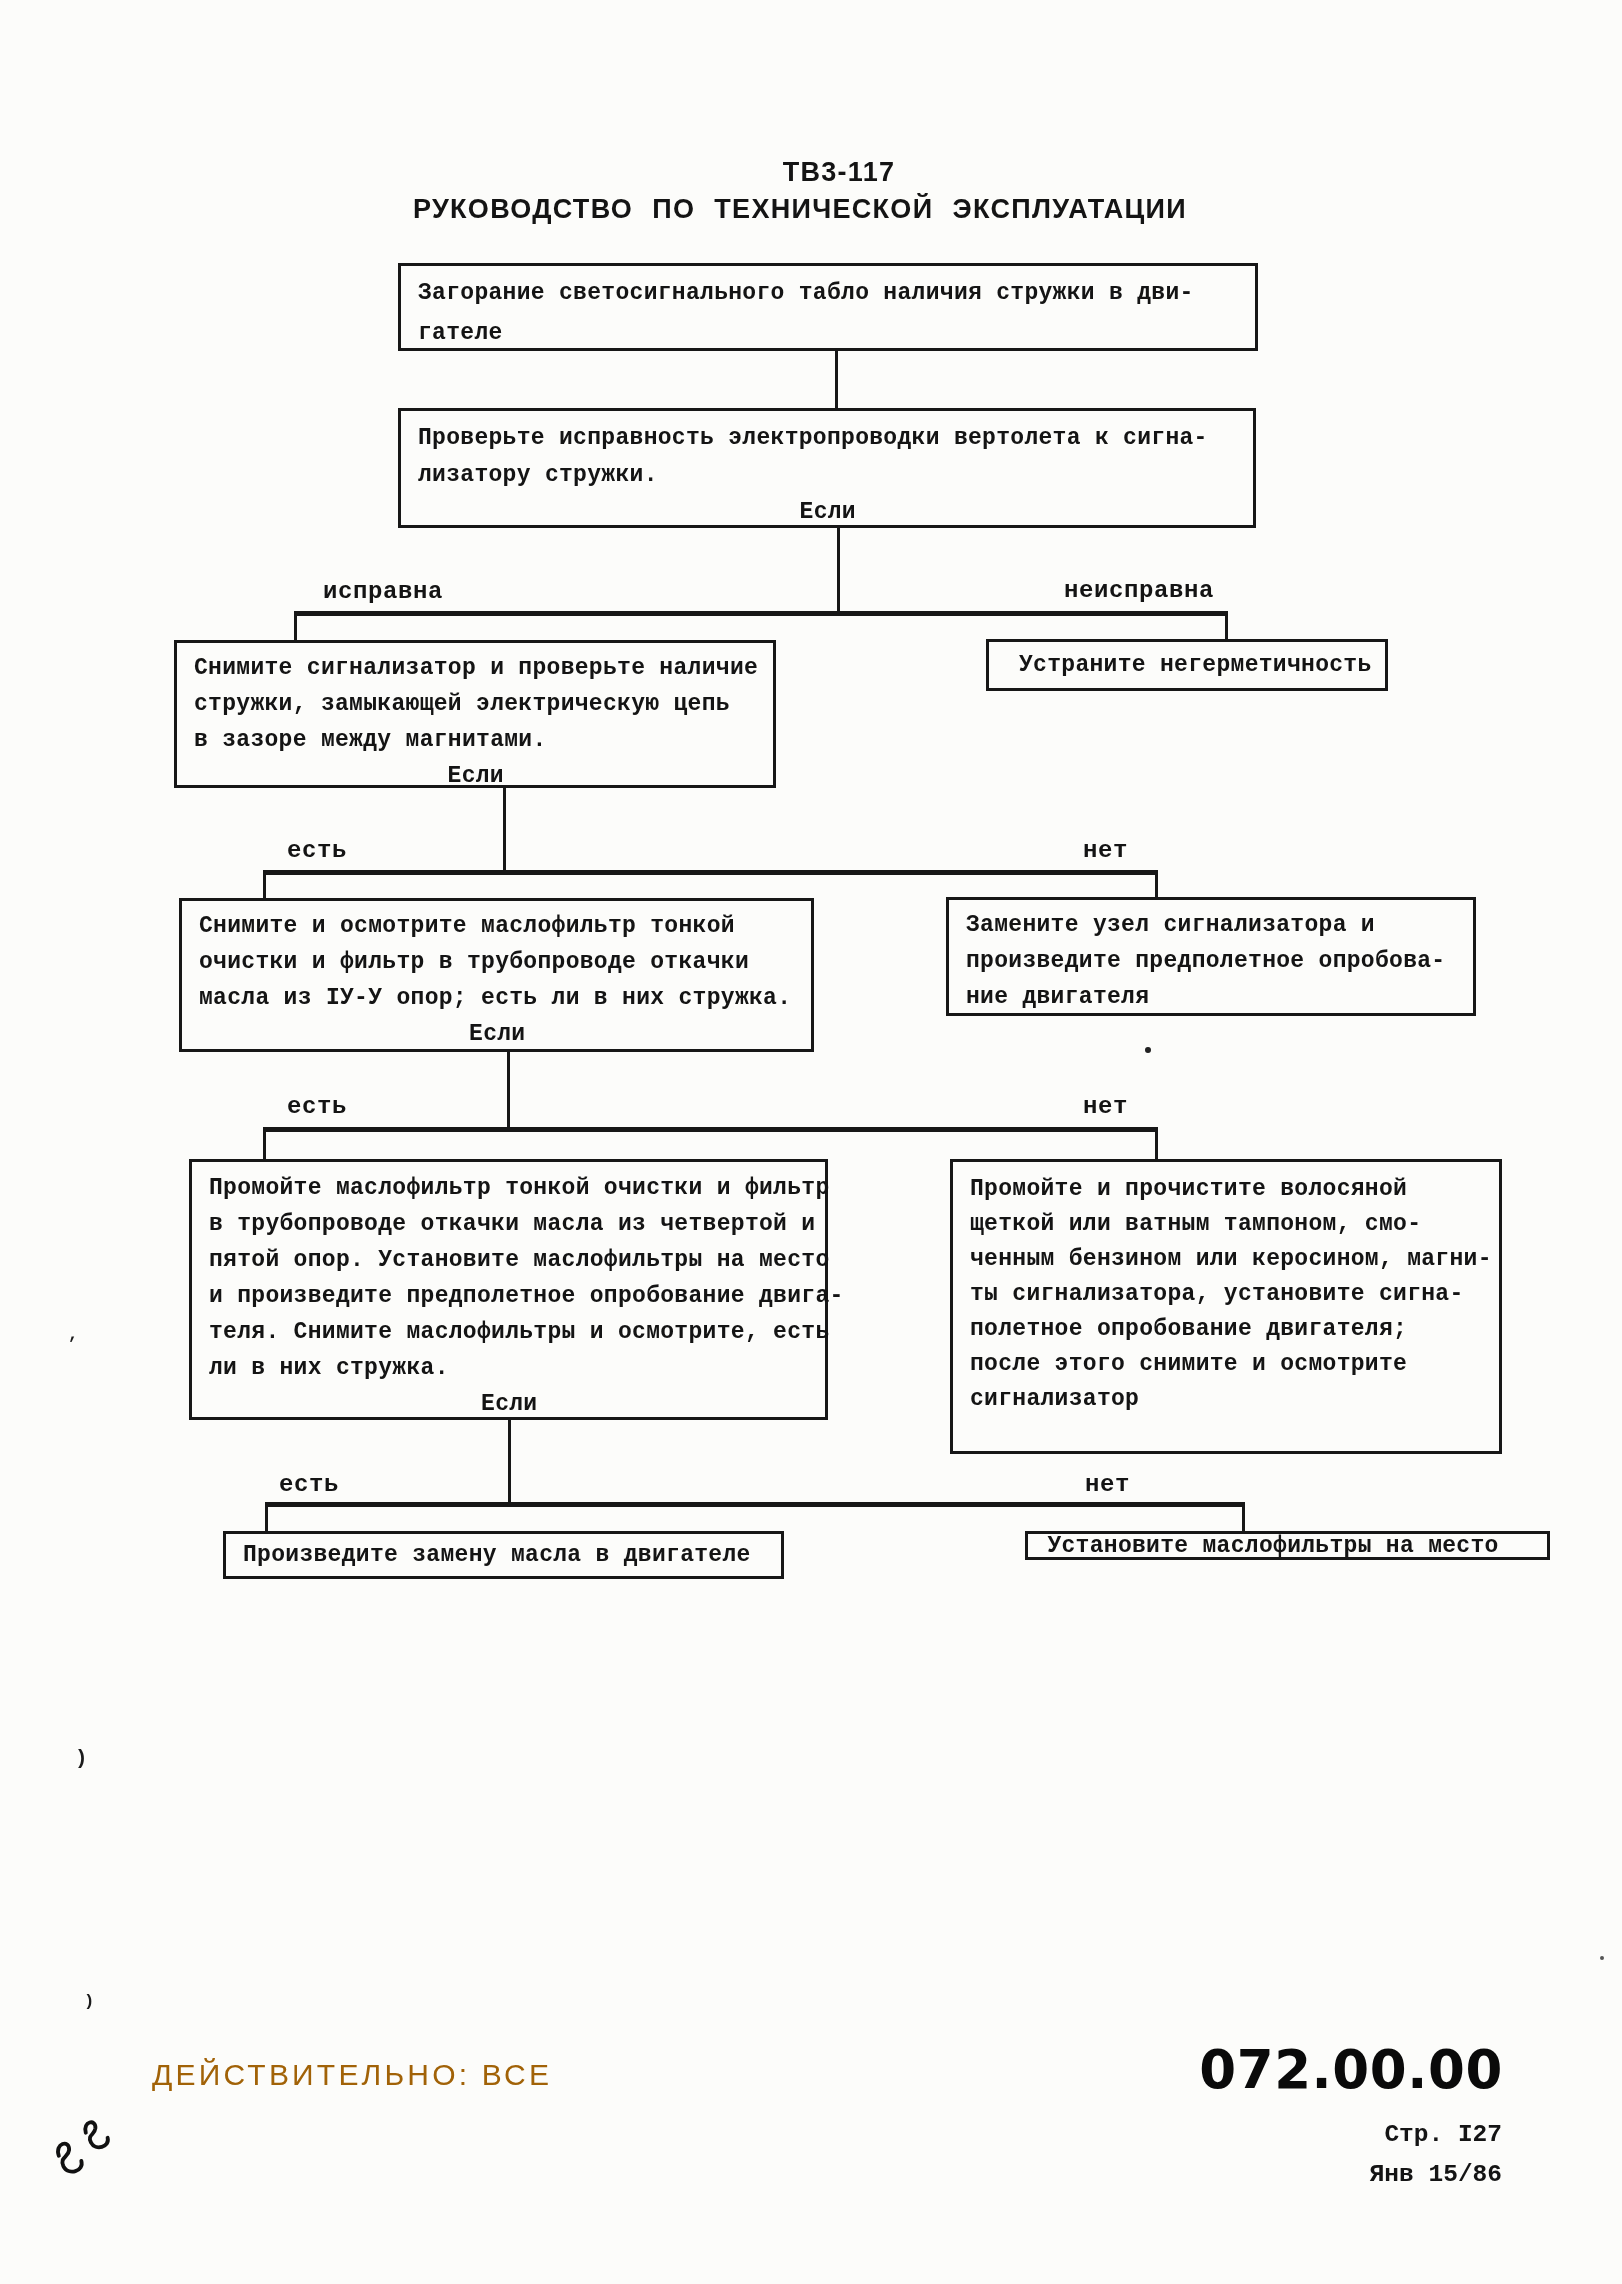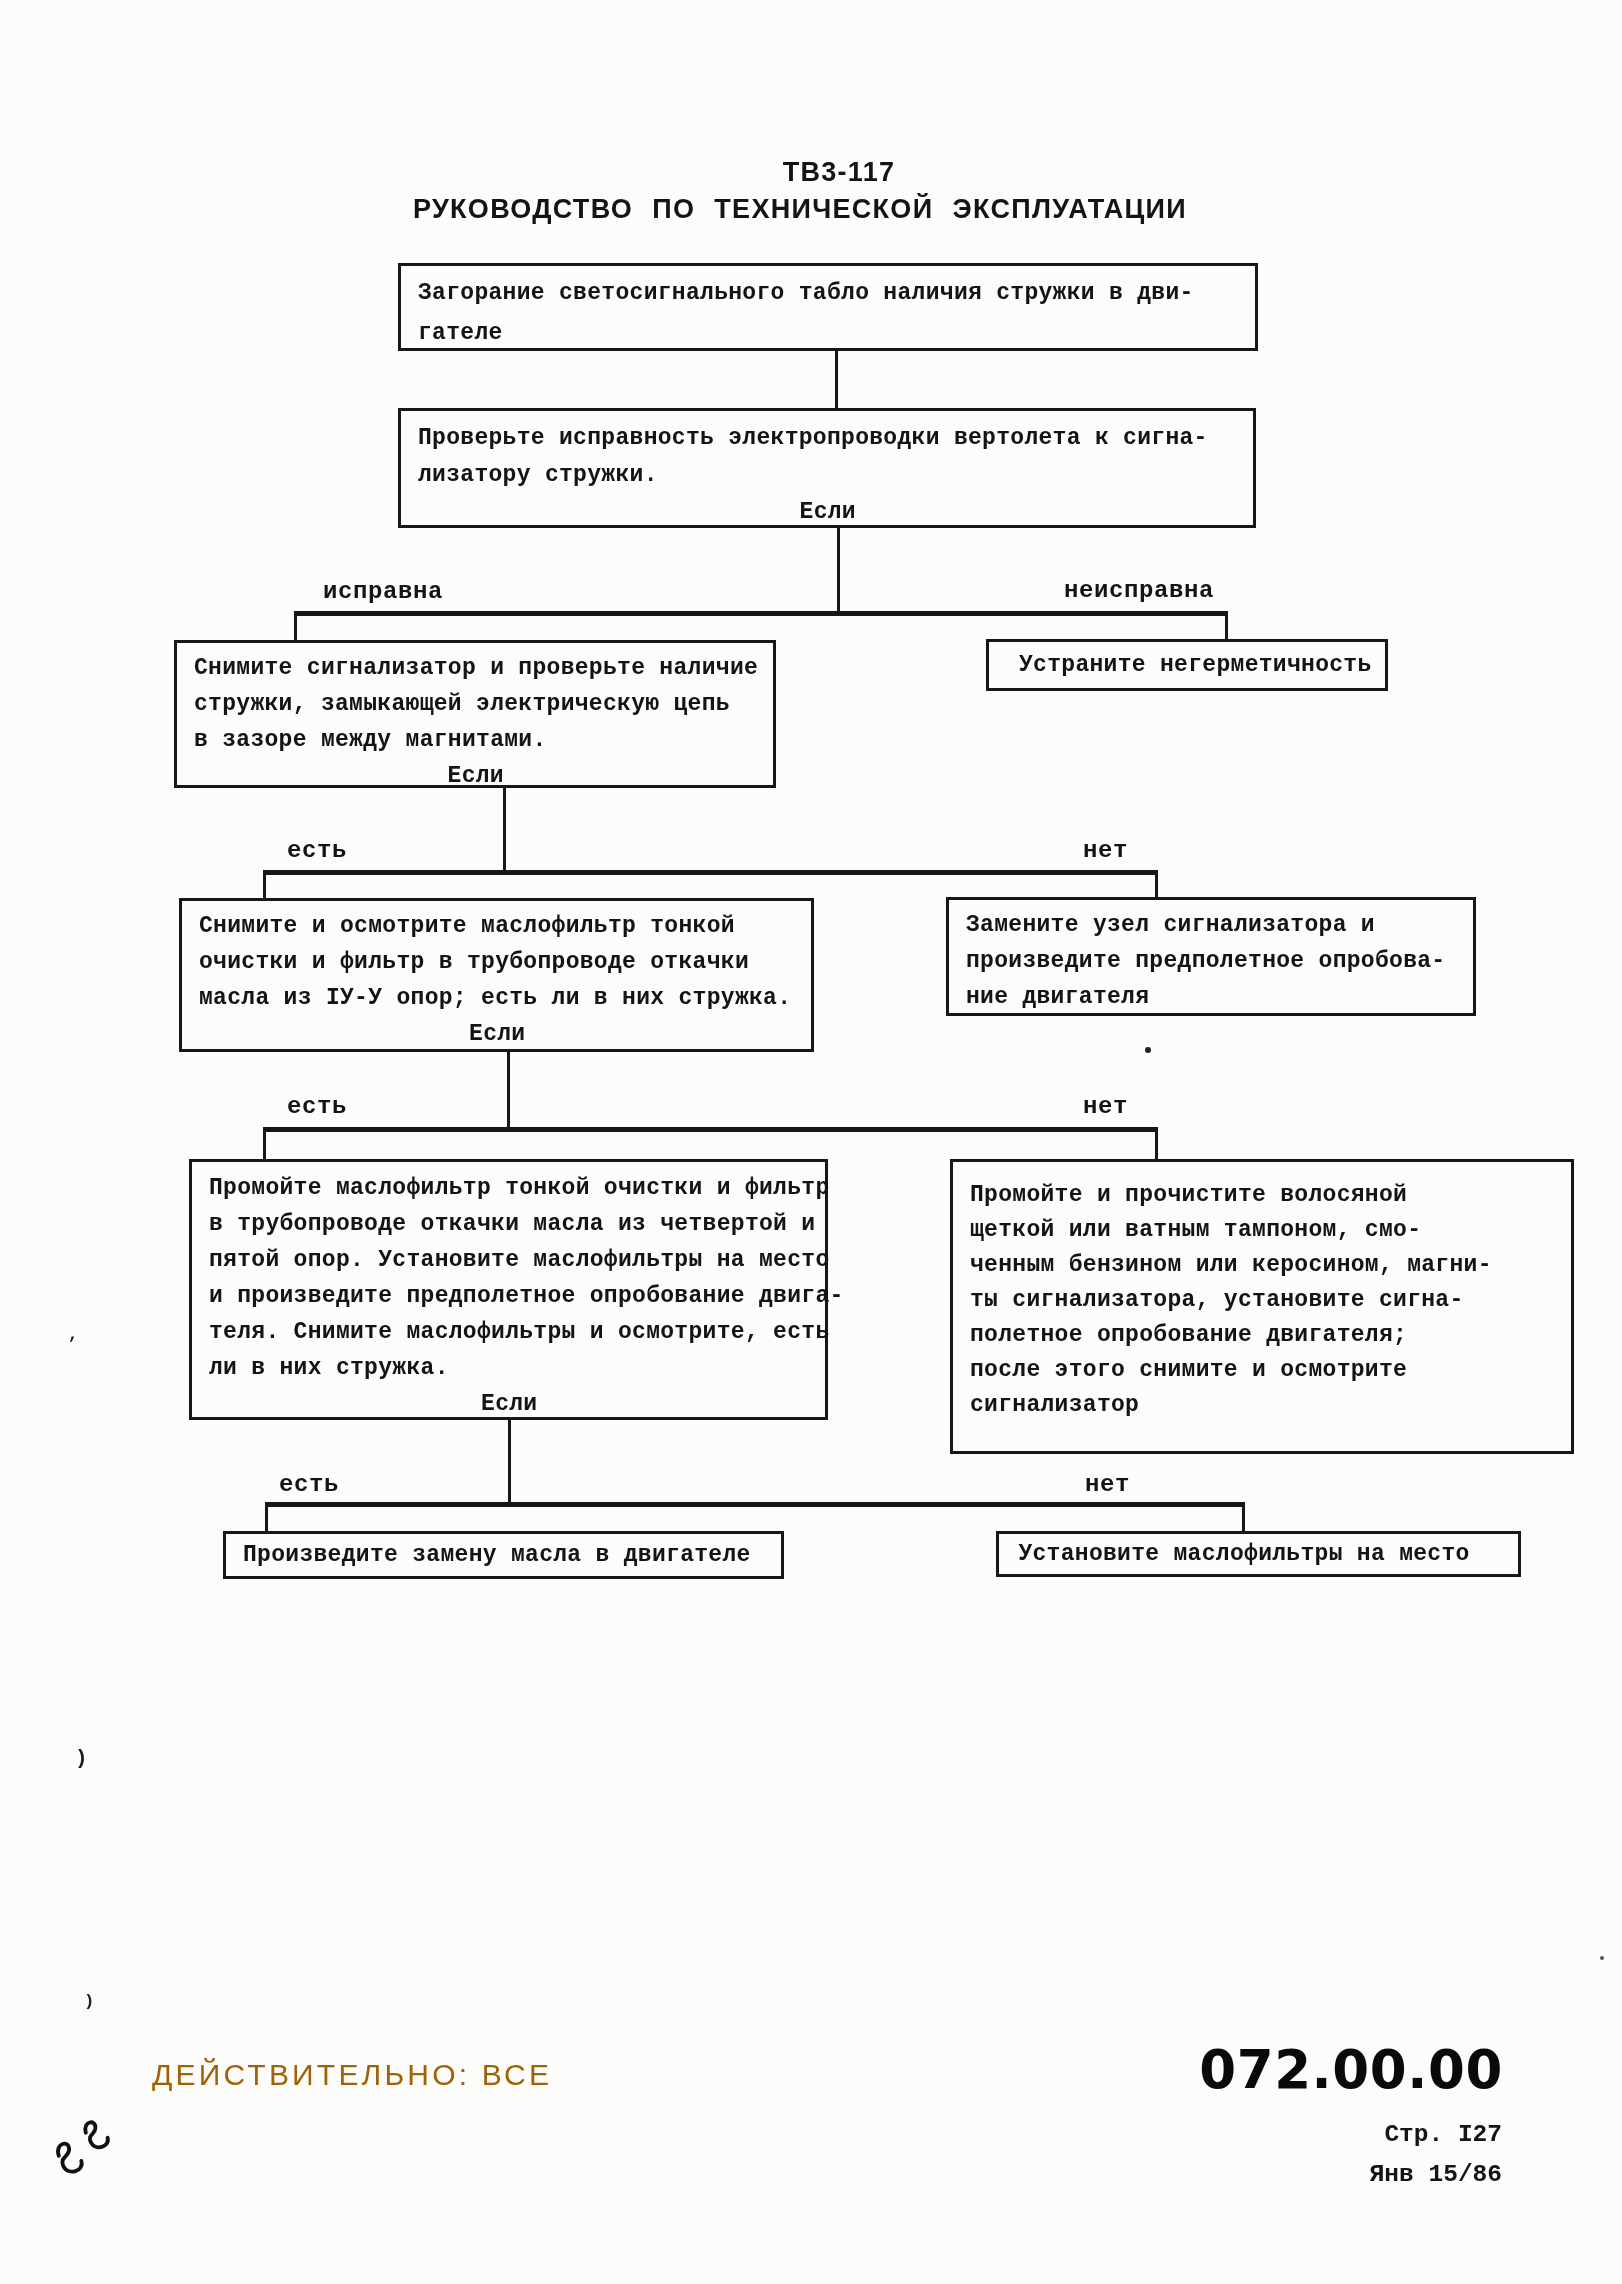--- a/index.html
+++ b/index.html
@@ -133,42 +133,42 @@
   <div class="fbox pad" style="left:189px;top:1159px;width:639px;height:261px;padding-top:7.7px;">
     <div class="txt" style="line-height:36px;">Промойте маслофильтр тонкой очистки и фильтр</div>
     <div class="txt" style="line-height:36px;">в трубопроводе откачки масла из четвертой и</div>
     <div class="txt" style="line-height:36px;">пятой опор. Установите маслофильтры на место</div>
     <div class="txt" style="line-height:36px;">и произведите предполетное опробование двига-</div>
     <div class="txt" style="line-height:36px;">теля. Снимите маслофильтры и осмотрите, есть</div>
     <div class="txt" style="line-height:36px;">ли в них стружка.</div>
     <div class="txt if-line" style="line-height:36px;">Если</div>
   </div>
 
-  <div class="fbox pad" style="left:950px;top:1159px;width:624px;height:295px;padding-top:16px;">
+  <div class="fbox pad" style="left:950px;top:1159px;width:552px;height:295px;padding-top:10px;">
     <div class="txt" style="line-height:35px;">Промойте и прочистите волосяной</div>
     <div class="txt" style="line-height:35px;">щеткой или ватным тампоном, смо-</div>
     <div class="txt" style="line-height:35px;">ченным бензином или керосином, магни-</div>
     <div class="txt" style="line-height:35px;">ты сигнализатора, установите сигна-</div>
     <div class="txt" style="line-height:35px;">полетное опробование двигателя;</div>
     <div class="txt" style="line-height:35px;">после этого снимите и осмотрите</div>
     <div class="txt" style="line-height:35px;">сигнализатор</div>
   </div>
 
   <div class="vl" style="left:508px;top:1418px;height:88px;"></div>
   <div class="hl" style="left:265px;top:1502px;width:980px;"></div>
   <div class="vl" style="left:265px;top:1502px;height:30px;"></div>
   <div class="vl" style="left:1242px;top:1502px;height:30px;"></div>
   <div class="branch-label" style="left:279px;top:1471px;">есть</div>
   <div class="branch-label" style="left:1085px;top:1471px;">нет</div>
 
   <div class="fbox center-v" style="left:179px;top:1531px;width:561px;height:48px;padding-left:17px;">
     <div class="txt">Произведите замену масла в двигателе</div>
   </div>
 
-  <div class="fbox center-v" style="left:952px;top:1531px;width:525px;height:46px;padding-left:19.4px;">
+  <div class="fbox center-v" style="left:981px;top:1531px;width:525px;height:29px;padding-left:19.4px;">
     <div class="txt">Установите маслофильтры на место</div>
   </div>
 
 
   <div class="valid-line">ДЕЙСТВИТЕЛЬНО:  ВСЕ</div>
   <div class="ata-code">072.00.00</div>
   <div class="page-info">
     <div>Стр. I27</div>
     <div>Янв 15/86</div>
   </div>

